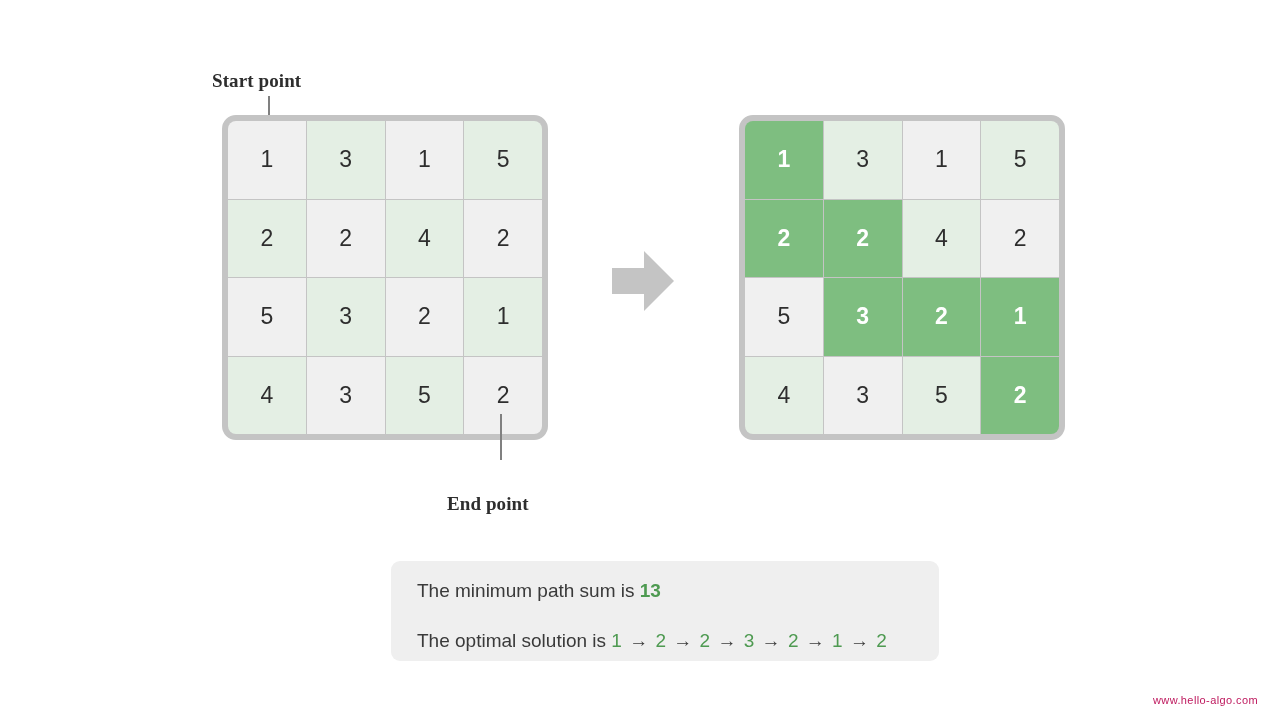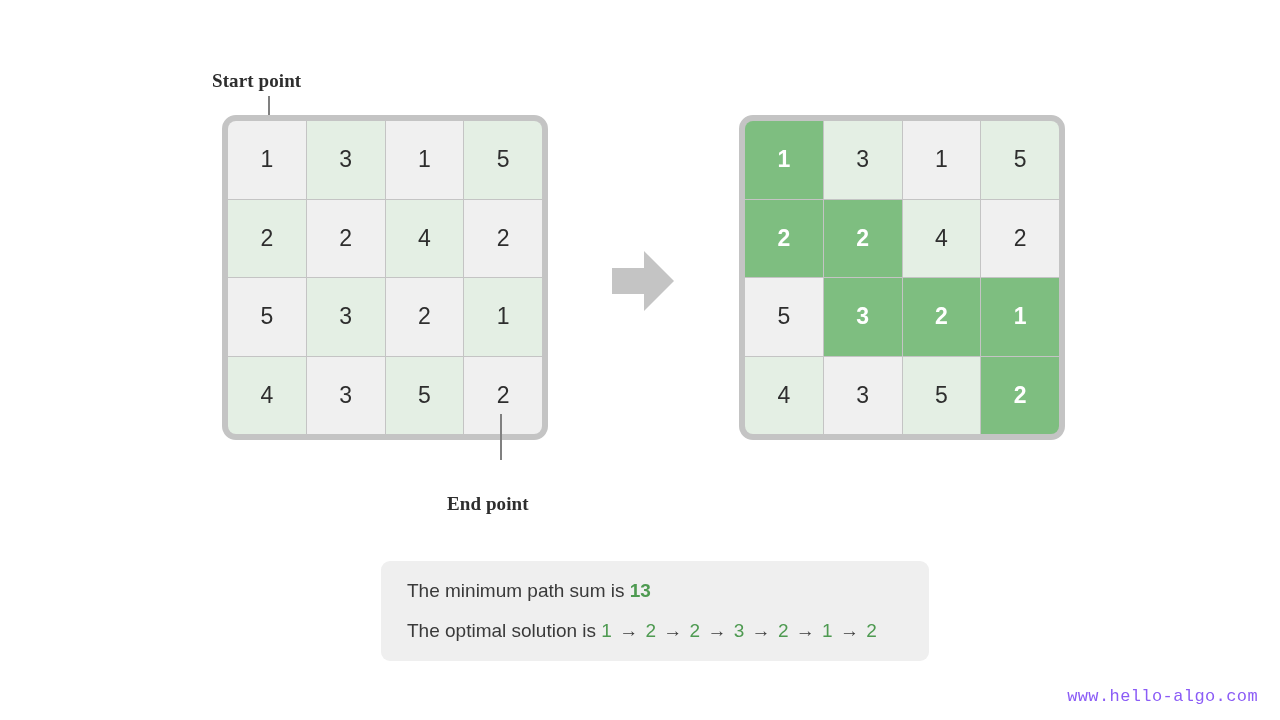--- a/index.html
+++ b/index.html
@@ -72,39 +72,39 @@
     box-sizing: border-box;
     padding: 20px 26px;
   }
   .caption-line {
     font-family: "Liberation Sans", sans-serif;
     font-size: 19px;
     color: #3a3a3a;
     line-height: 1;
     white-space: nowrap;
   }
-  .caption-line + .caption-line { margin-top: 21px; }
+  .caption-line + .caption-line { margin-top: 31px; }
   .sum-val {
     font-weight: bold;
     color: #4e9a51;
   }
   .seq-num {
     color: #4e9a51;
   }
   .seq-arrow {
     color: #3a3a3a;
     padding: 0 2px;
   }
 
   
   .watermark {
     position: absolute;
-    font-family: Liberation Mono, monospace;
-    font-size: 17px;
-    color: #8b5cf6;
+    font-family: Liberation Sans, sans-serif;
+    font-size: 11px;
+    color: #be185d;
     letter-spacing: 0.4px;
     white-space: nowrap;
   }
 </style>
 </head>
 <body>
 
 <div class="anno-label" style="left:212px; top:70px;">Start point</div>
 <div class="anno-line" style="left:268px; top:96px; height:46px;"></div>
 
@@ -148,21 +148,21 @@
     <div class="cell c-hl">1</div>
     <div class="cell c-tint">4</div>
     <div class="cell c-light">3</div>
     <div class="cell c-tint">5</div>
     <div class="cell c-hl">2</div>
   </div>
 
 <div class="anno-line" style="left:500px; top:414px; height:46px;"></div>
 <div class="anno-label" style="left:447px; top:465px;margin-top:28px;">End point</div>
 
-<div class="caption-box" style="left:381px; top:561px; width:548px; height:100px;">
+<div class="caption-box" style="left:391px; top:561px; width:548px; height:100px;">
   <div class="caption-line">
     <span>The minimum path sum is </span><span class="sum-val">13</span>
   </div>
   <div class="caption-line">
     <span>The optimal solution is </span><span id="solution-seq"><span class="seq-num">1</span><span class="seq-arrow"> → </span><span class="seq-num">2</span><span class="seq-arrow"> → </span><span class="seq-num">2</span><span class="seq-arrow"> → </span><span class="seq-num">3</span><span class="seq-arrow"> → </span><span class="seq-num">2</span><span class="seq-arrow"> → </span><span class="seq-num">1</span><span class="seq-arrow"> → </span><span class="seq-num">2</span></span>
   </div>
 </div>
 
 <div class="watermark" style="right:22px; bottom:14px;">www.hello-algo.com</div>
 

